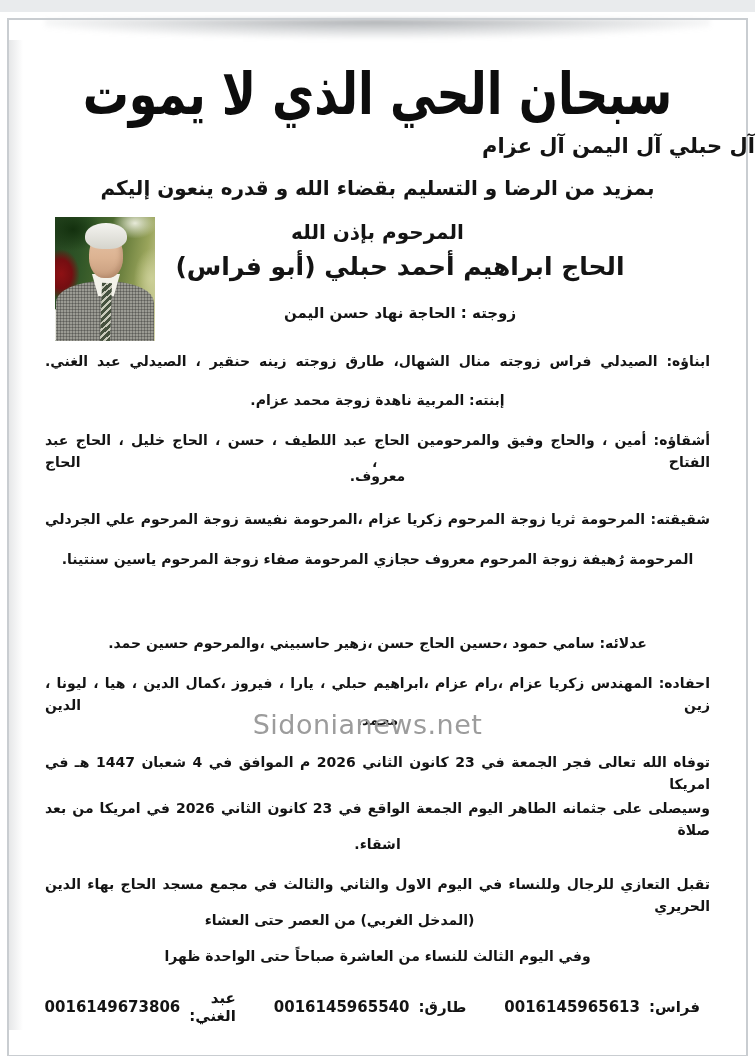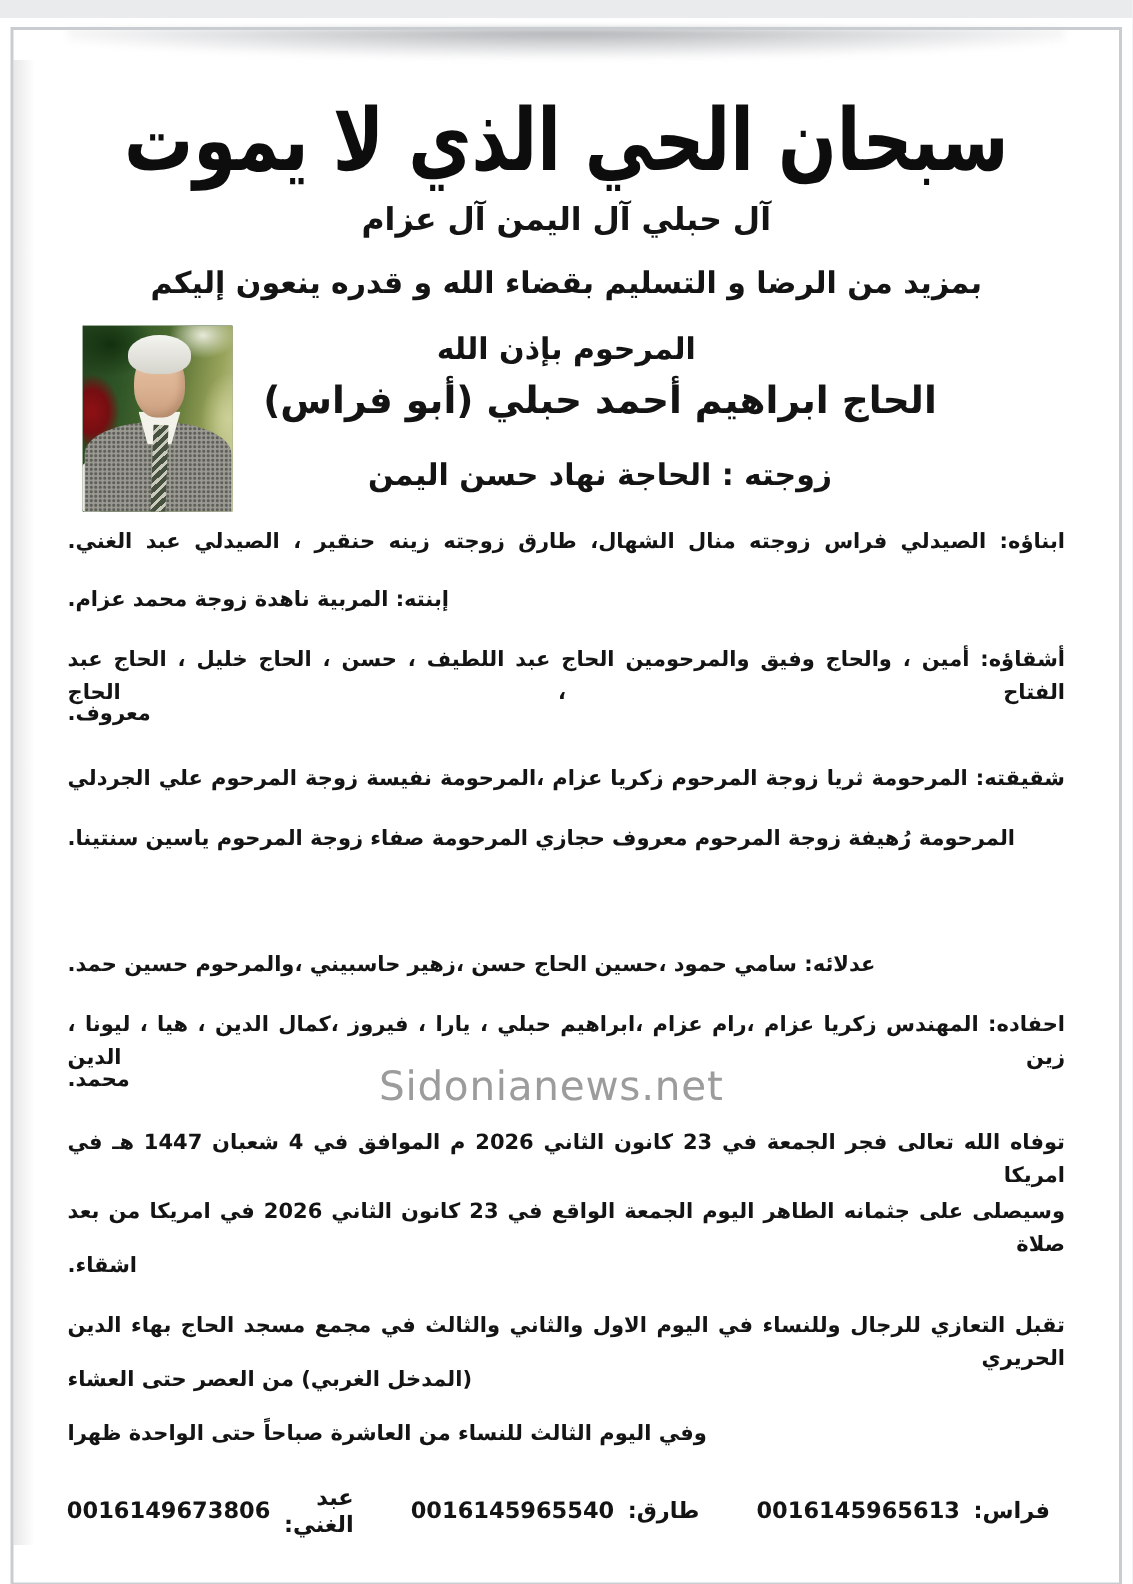--- a/index.html
+++ b/index.html
@@ -37,25 +37,25 @@
     position:absolute;left:0;right:0;top:34px;height:84px;
     text-align:center;
     font-size:46px;font-weight:bold;
     letter-spacing:-1px;
     transform:scaleY(1.25);
     transform-origin:top center;
     line-height:76px;
     color:#0d0d0d;
   }
   .h-line{position:absolute;left:0;right:0;text-align:center;font-weight:bold;white-space:nowrap;}
-  .family-title{top:122px;font-size:21px;}
+  .family-title{top:122px;font-size:21px;text-align:right;}
   .announcement{top:164px;font-size:20px;}
   .deceased-intro{top:208px;font-size:20px;}
   .deceased-name{top:240px;font-size:25px;left:90px;right:45px;}
-  .wife-line{top:292px;font-size:20px;left:90px;right:45px;}
+  .wife-line{top:292px;font-size:15px;left:90px;right:45px;}
 
   .photo{
     position:absolute;left:55px;top:205px;width:100px;height:124px;
     overflow:hidden;background:#3a5a2e;
   }
   .ph-bg{
     position:absolute;inset:0;
     background-image:
       radial-gradient(ellipse 32px 22px at 80% 5%, #e7ead9 0%, rgba(231,234,217,0) 70%),
       radial-gradient(ellipse 40px 30px at 18% 10%, #13300e 0%, rgba(19,48,14,0) 72%),
@@ -93,21 +93,21 @@
   }
   .ph-shoulder{
     position:absolute;left:-4px;top:90px;width:20px;height:36px;
     border-radius:45%;
     background:#e9e9e2;
   }
 
   .bline{
     position:absolute;left:45px;right:45px;
     font-size:14px;font-weight:bold;line-height:22px;
-    text-align:left;white-space:nowrap;
+    text-align:center;white-space:nowrap;
   }
   .fill{white-space:normal;text-align:justify;text-align-last:justify;}
   .indent{padding-right:76px;}
 
   .watermark{
     position:absolute;left:0;right:0;top:697px;
     text-align:center;
     font-size:27px;font-weight:normal;
     color:#9c9c9c;
     letter-spacing:0.5px;

